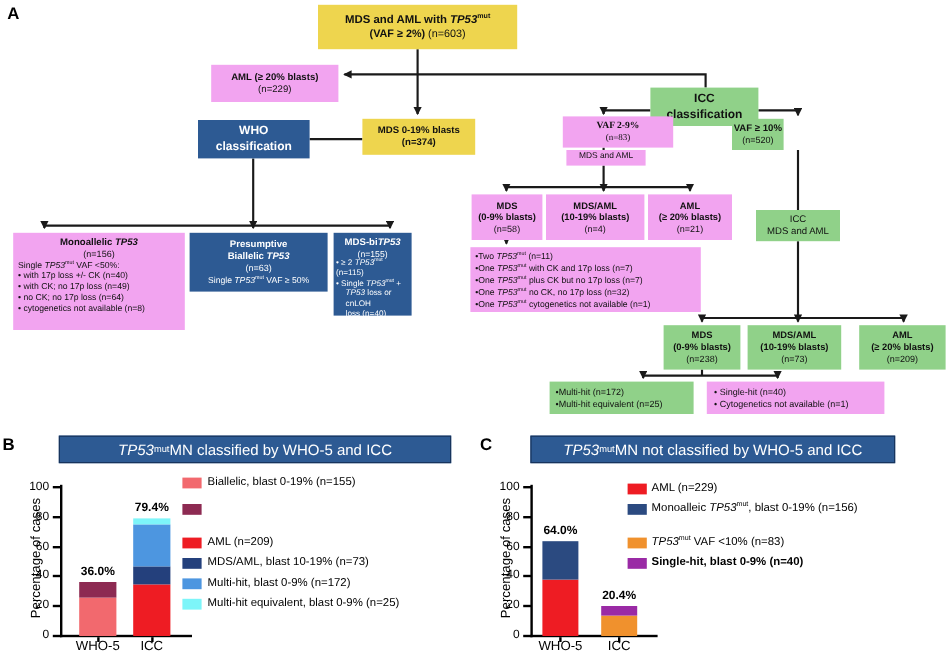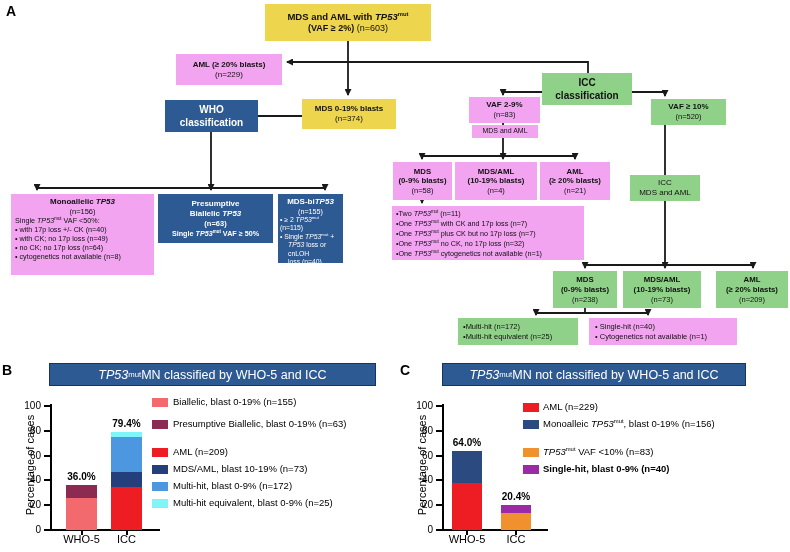--- a/index.html
+++ b/index.html
@@ -89,55 +89,55 @@
   <div class="node center pink" style="left:176px;top:54px;width:106px;height:31px;">
     <div class="f8"><b>AML (≥ 20% blasts)</b></div>
     <div class="f8">(n=229)</div>
   </div>
 
   <div class="node center blue" style="left:165px;top:100px;width:93px;height:32px;font-weight:bold;">
     <div class="bigb">WHO</div>
     <div class="bigb">classification</div>
   </div>
 
-  <div class="node center yellow" style="left:302px;top:99px;width:94px;height:30px;">
+  <div class="node center yellow" style="left:302px;top:99px;width:94px;height:30px;font-weight:bold;">
     <div class="f8"><b>MDS  0-19% blasts</b></div>
     <div class="f8">(n=374)</div>
   </div>
 
   <div class="node center green" style="left:542px;top:73px;width:90px;height:32px;">
     <div class="bigb">ICC</div>
     <div class="bigb">classification</div>
   </div>
 
-  <div class="node center pink" style="left:469px;top:97px;width:71px;height:26px;">
+  <div class="node center pink" style="left:469px;top:97px;width:92px;height:26px;font-family:Liberation Serif, serif;">
     <div class="f8"><b>VAF 2-9%</b></div>
     <div class="f75">(n=83)</div>
   </div>
 
   <div class="node center pink" style="left:472px;top:125px;width:66px;height:13px;">
     <div class="f7">MDS and AML</div>
   </div>
 
-  <div class="node center green" style="left:651px;top:99px;width:75px;height:26px;">
+  <div class="node center green" style="left:610px;top:99px;width:43px;height:26px;">
     <div class="f8"><b>VAF ≥ 10%</b></div>
     <div class="f75">(n=520)</div>
   </div>
 
   <div class="node listy pink" style="left:11px;top:194px;width:143px;height:81px;padding:3px 4px;">
     <div class="f8 ctr"><b>Monoallelic <i>TP53</i></b></div>
     <div class="f75 ctr">(n=156)</div>
     <div class="f72 lft">Single <i>TP53</i><sup>mut</sup> VAF &lt;50%:</div>
     <div class="f72 lft">• with 17p loss +/- CK (n=40)</div>
     <div class="f72 lft">• with CK; no 17p loss (n=49)</div>
     <div class="f72 lft">• no CK; no 17p loss (n=64)</div>
     <div class="f72 lft">• cytogenetics not available (n=8)</div>
   </div>
 
-  <div class="node center blue" style="left:158px;top:194px;width:115px;height:49px;font-weight:bold;">
+  <div class="node center blue" style="left:158px;top:194px;width:115px;height:49px;">
     <div class="f8"><b>Presumptive</b></div>
     <div class="f8"><b>Biallelic <i>TP53</i></b></div>
     <div class="f75">(n=63)</div>
     <div class="f72">Single <i>TP53</i><sup>mut</sup> VAF ≥ 50%</div>
   </div>
 
   <div class="node listy blue" style="left:278px;top:194px;width:65px;height:69px;padding:3px 2px;">
     <div class="f8 ctr"><b>MDS-bi<i>TP53</i></b></div>
     <div class="f72 ctr">(n=155)</div>
     <div class="f68 lft">• ≥ 2 <i>TP53</i><sup>mut</sup>  (n=115)</div>
@@ -231,21 +231,20 @@
       <div class="seg" style="left: 111px; top: 486.972px; width: 31px; height: 43.028px; background: rgb(238, 28, 35);"></div>
       <div class="seg" style="left: 111px; top: 471.968px; width: 31px; height: 15.004px; background: rgb(36, 64, 124);"></div>
       <div class="seg dots" style="left: 111px; top: 436.628px; width: 31px; height: 35.34px; background: rgb(77, 150, 224);"></div>
       <div class="seg" style="left: 111px; top: 431.544px; width: 31px; height: 5.084px; background: rgb(125, 245, 249);"></div>
       <div class="pct-label" style="left: 99px; top: 417.544px; width: 55px;">79.4%</div>
       <div class="tick" style="left: 125.5px; top: 531px; width: 2px; height: 4px;"></div>
       <div class="cat-label" style="left: 95px; top: 533px; width: 63px;">ICC</div>
       <div class="swatch" style="left: 152px; top: 398px; width: 16px; height: 9px; background: rgb(242, 105, 110);"></div>
       <div class="legend-label" style="left: 173px; top: 396px;">Biallelic, blast 0-19% (n=155)</div>
       <div class="swatch" style="left: 152px; top: 420px; width: 16px; height: 9px; background: rgb(141, 42, 82);"></div>
-      <div class="legend-label" style="left: 173px; top: 418px;">Presumptive Biallelic, blast 0-19% (n=63)</div>
       <div class="swatch" style="left: 152px; top: 448px; width: 16px; height: 9px; background: rgb(238, 28, 35);"></div>
       <div class="legend-label" style="left: 173px; top: 446px;">AML (n=209)</div>
       <div class="swatch" style="left: 152px; top: 465px; width: 16px; height: 9px; background: rgb(36, 64, 124);"></div>
       <div class="legend-label" style="left: 173px; top: 463px;">MDS/AML, blast 10-19% (n=73)</div>
       <div class="swatch dots" style="left: 152px; top: 482px; width: 16px; height: 9px; background: rgb(77, 150, 224);"></div>
       <div class="legend-label" style="left: 173px; top: 480px;">Multi-hit, blast 0-9% (n=172)</div>
       <div class="swatch" style="left: 152px; top: 499px; width: 16px; height: 9px; background: rgb(125, 245, 249);"></div>
       <div class="legend-label" style="left: 173px; top: 497px;">Multi-hit equivalent, blast 0-9% (n=25)</div>
     </div>
 

